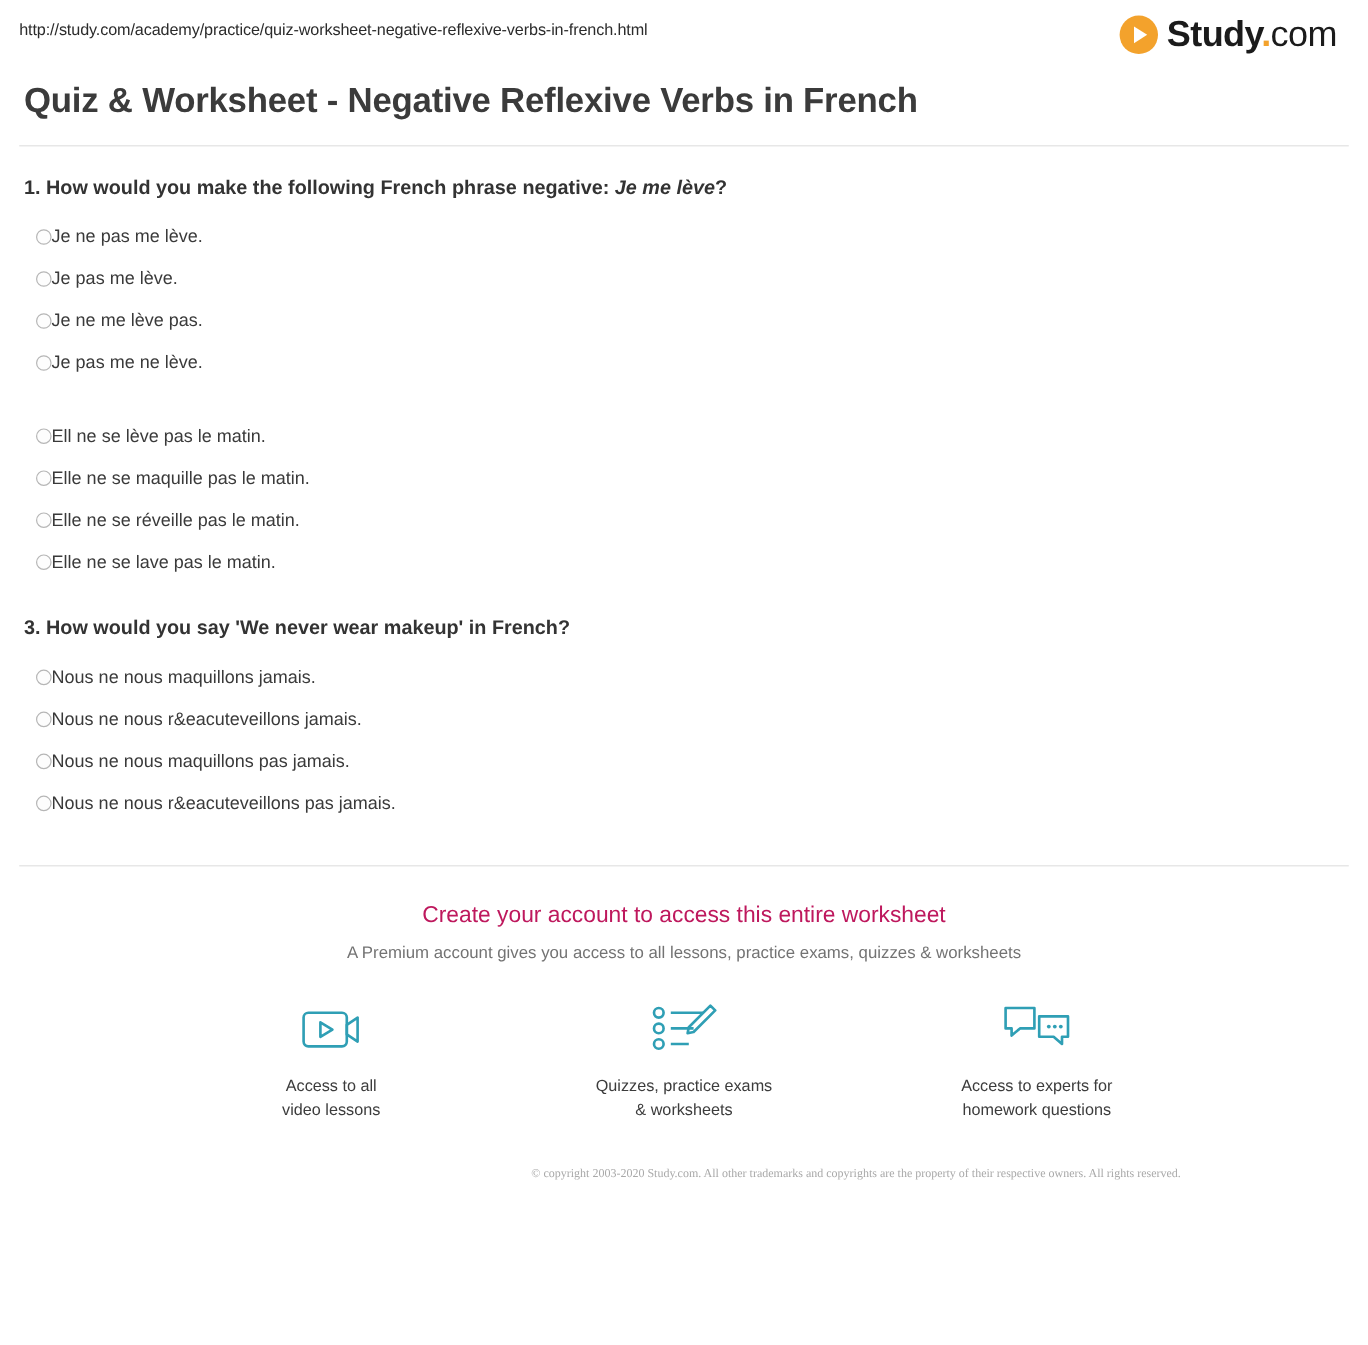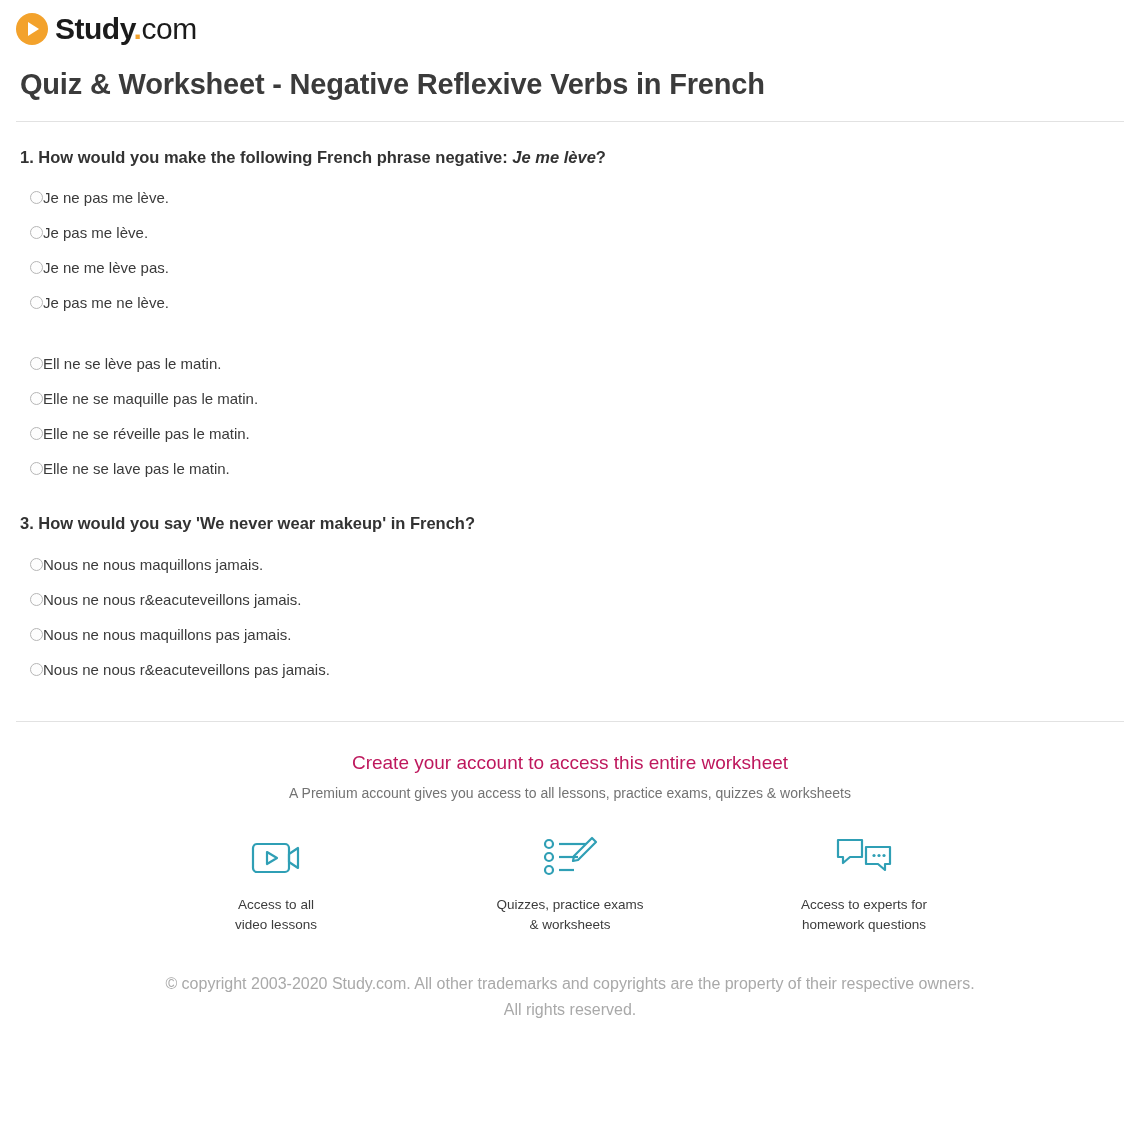--- a/index.html
+++ b/index.html
@@ -162,33 +162,35 @@
     justify-content: center;
   }
   .feature-label {
     margin-top: 10px;
     font-size: 13.5px;
     color: #3c3c3c;
     line-height: 1.5;
   }
   .copyright {
     margin-top: 36px;
-    text-align: center;
-    font-size: 16px;
+    text-align: right;
+    font-size: 10px;
     color: #a9a9a9;
     line-height: 1.6;
     padding: 0 140px;
+    font-family: Liberation Serif, serif;
   }
 </style>
 </head>
 <body>
 
 <div class="page">
 
   <div class="top-bar">
+    <div class="url">http://study.com/academy/practice/quiz-worksheet-negative-reflexive-verbs-in-french.html</div>
     <div class="logo">
       <div class="logo-mark"></div>
       <div class="logo-text"><span>Study</span><span class="dot">.</span><span class="tld">com</span></div>
     </div>
   </div>
 
   <h1 class="page-title">Quiz &amp; Worksheet - Negative Reflexive Verbs in French</h1>
   <hr class="rule">
 
   <div class="questions">

